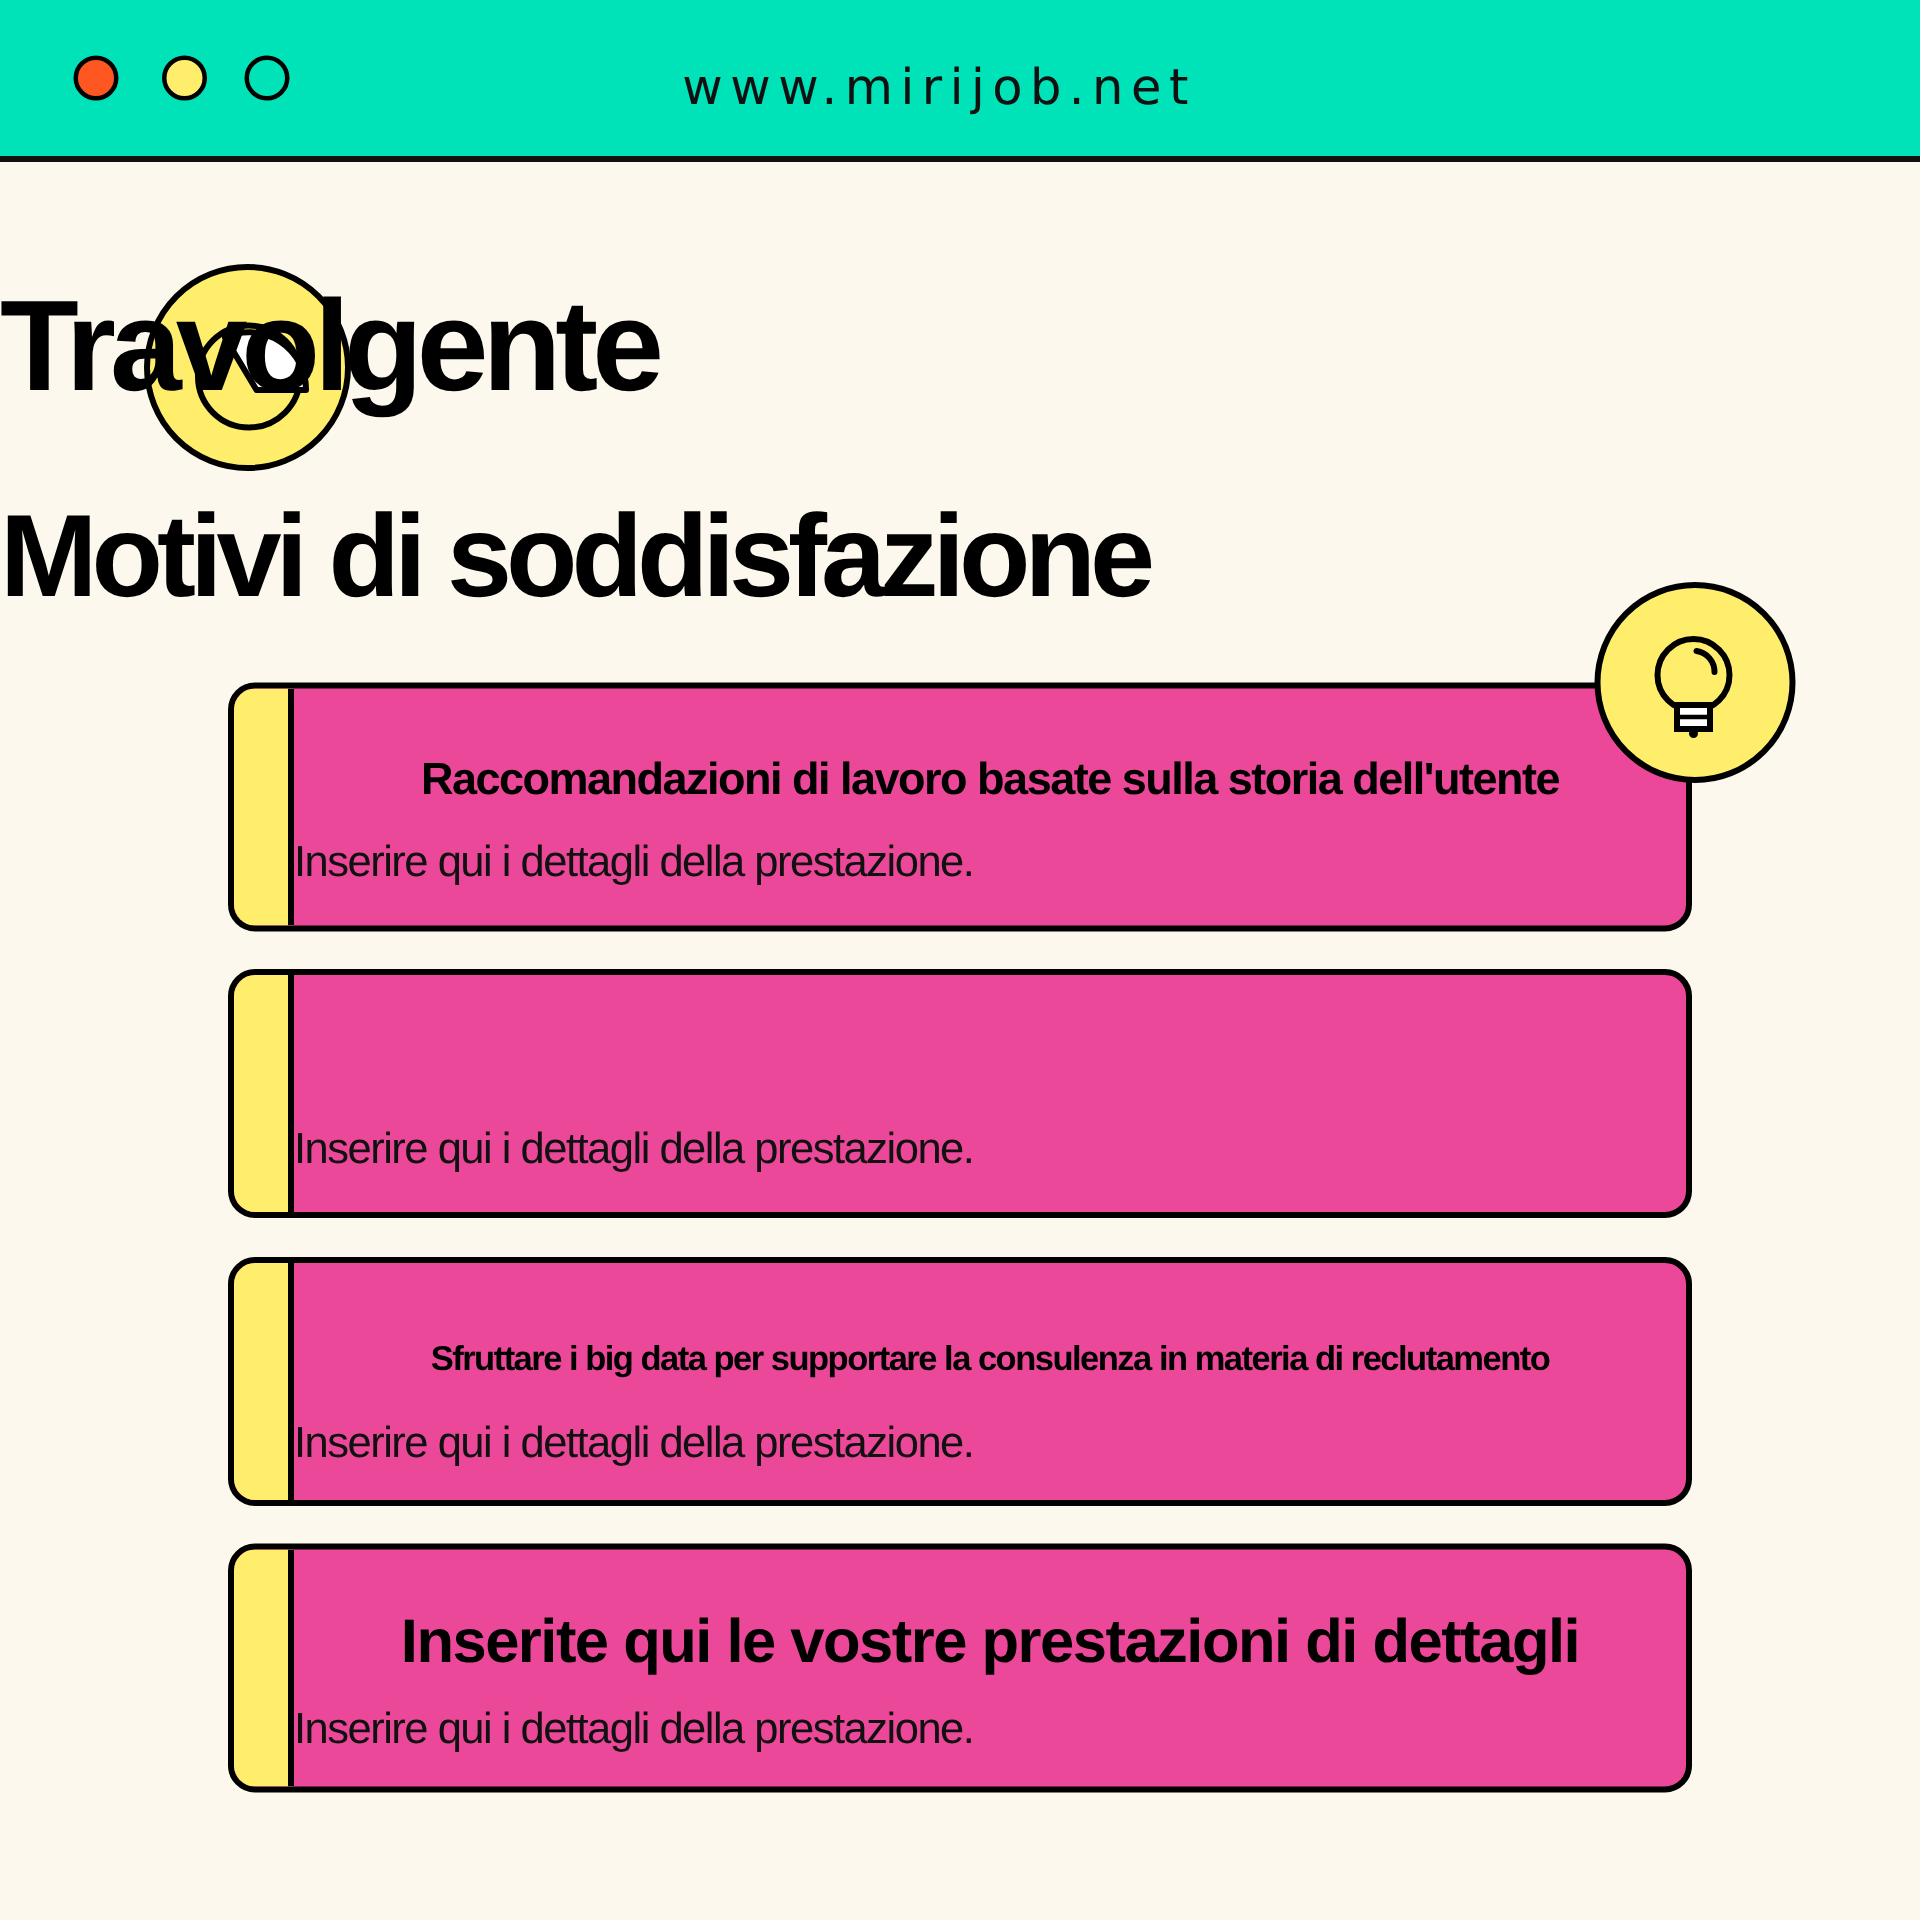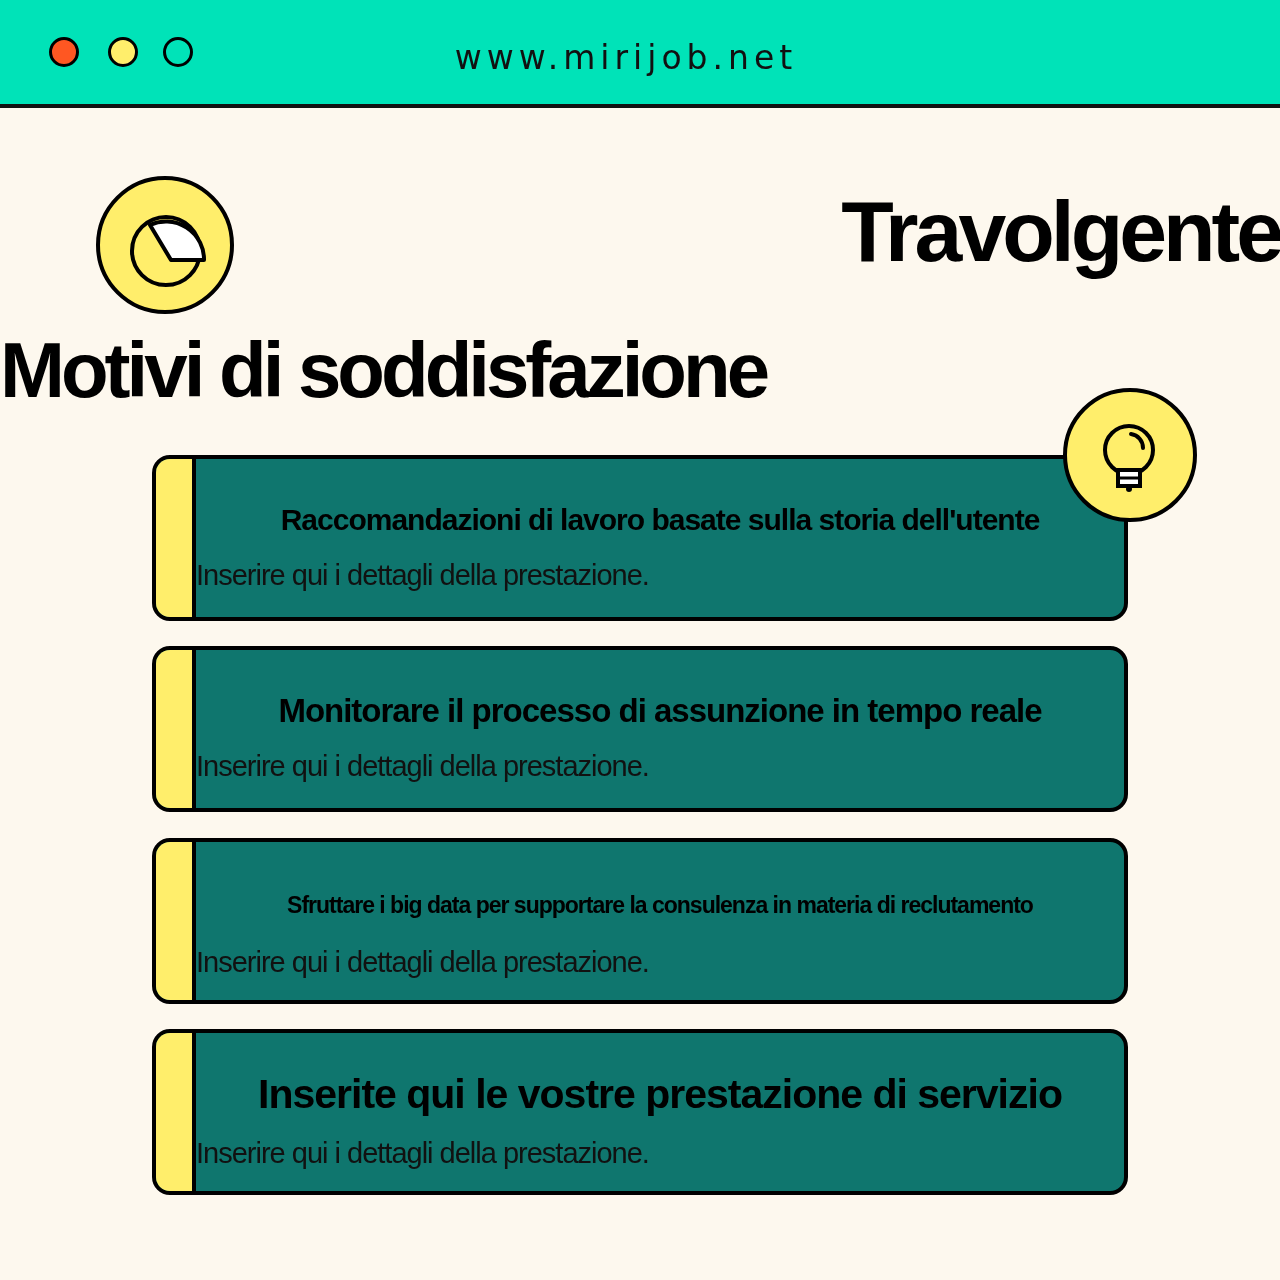--- a/index.html
+++ b/index.html
@@ -22,36 +22,36 @@
   }
   .dot.red { left:49px; background:#ff5722; }
   .dot.yellow { left:108px; background:#ffee6b; }
   .dot.green { left:163px; background:#00e3b8; }
   .url {
     position:absolute; top:38px; left:0; width:1252px; text-align:center;
     font-family:"DejaVu Sans", sans-serif; font-size:33px; letter-spacing:5px;
     color:#111;
   }
   .title1 {
-    position:absolute; top:182px; left:0; width:1280px; text-align:right;
+    position:absolute; top:182px; left:0; width:1280px; text-align:left;
     font-size:86px; font-weight:bold; letter-spacing:-4px;
   }
   .title2 {
     position:absolute; top:325px; left:0; width:1280px; 
     font-size:78px; font-weight:bold; letter-spacing:-4px;
   }
   .badge {
     position:absolute; border-radius:50%; background:#ffee6b;
     border:4px solid #000; box-sizing:border-box;
   }
   .badge.chart { left:96px; top:176px; width:138px; height:138px; }
   .badge.bulb { left:1063px; top:388px; width:134px; height:134px; z-index:3; }
   .card {
     position:absolute; left:152px; width:976px; height:166px;
-    background:#0f766e; border:4px solid #000; border-radius:18px;
+    background:#ec4899; border:4px solid #000; border-radius:18px;
     box-sizing:border-box; overflow:hidden;
   }
   .card .stripe {
     position:absolute; left:0; top:0; bottom:0; width:36px;
     background:#ffee6b; border-right:4px solid #000;
   }
   .card .head {
     position:absolute; left:40px; right:0; text-align:center;
     font-weight:bold; letter-spacing:-1px;
   }
@@ -91,27 +91,26 @@
 </div>
 
 <div class="card" style="top:455px">
   <div class="stripe"></div>
   <div class="head" style="top:44px;font-size:30px">Raccomandazioni di lavoro basate sulla storia dell'utente</div>
   <div class="sub" style="top:100px">Inserire qui i dettagli della prestazione.</div>
 </div>
 
 <div class="card" style="top:646px">
   <div class="stripe"></div>
-  <div class="head" style="top:42px;font-size:33px">Monitorare il processo di assunzione in tempo reale</div>
   <div class="sub" style="top:100px">Inserire qui i dettagli della prestazione.</div>
 </div>
 
 <div class="card" style="top:838px">
   <div class="stripe"></div>
   <div class="head" style="top:50px;font-size:23px">Sfruttare i big data per supportare la consulenza in materia di reclutamento</div>
   <div class="sub" style="top:104px">Inserire qui i dettagli della prestazione.</div>
 </div>
 
 <div class="card" style="top:1029px">
   <div class="stripe"></div>
-  <div class="head" style="top:38px;font-size:41px">Inserite qui le vostre prestazione di servizio</div>
+  <div class="head" style="top:38px;font-size:41px">Inserite qui le vostre prestazioni di dettagli</div>
   <div class="sub" style="top:104px">Inserire qui i dettagli della prestazione.</div>
 </div>
 
 </body></html>

